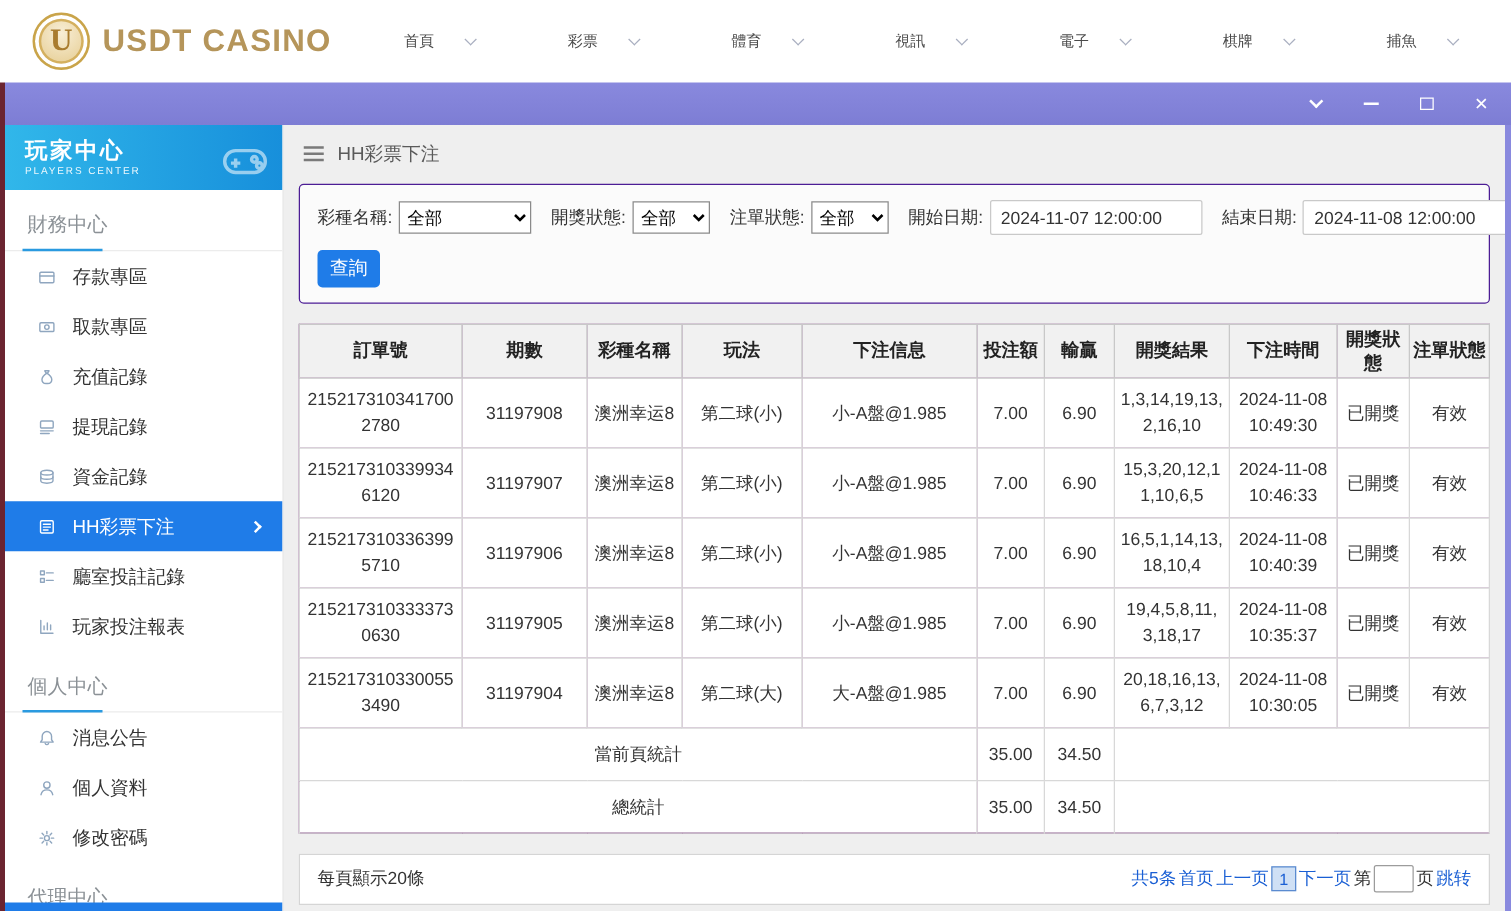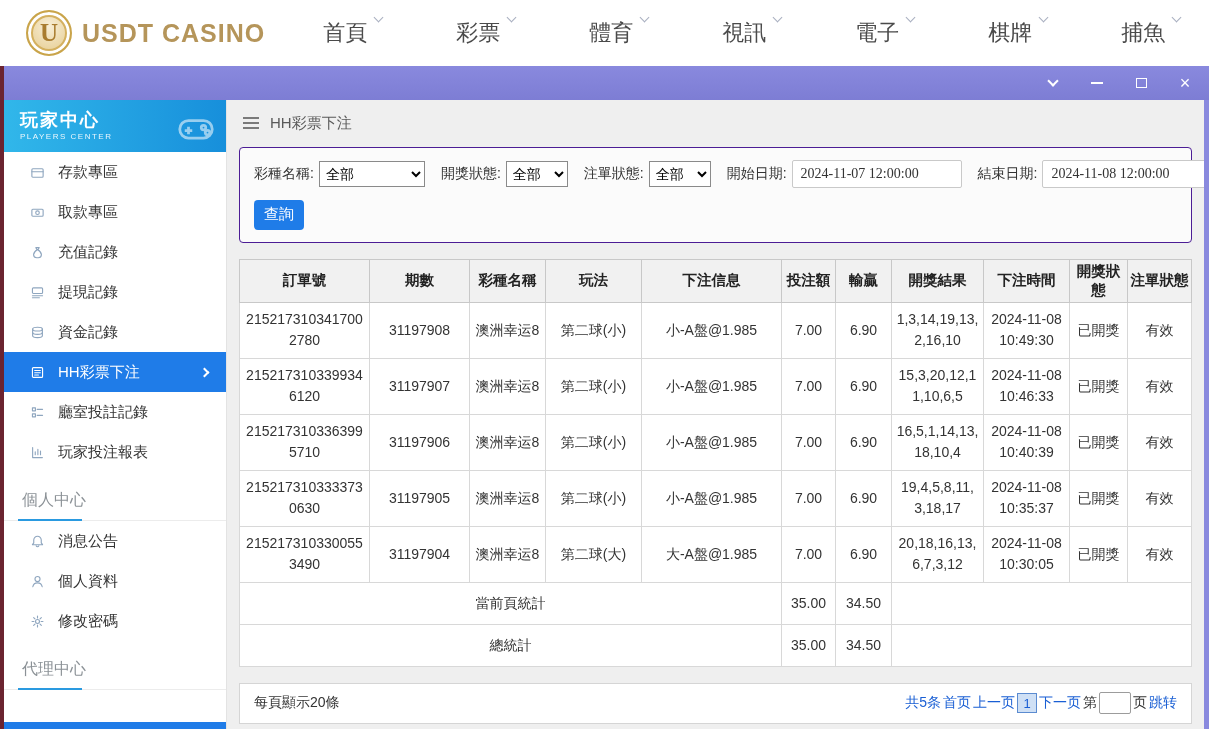--- a/index.html
+++ b/index.html
@@ -9,21 +9,21 @@
   
   .topnav{height:66px;background:#fff;display:flex;align-items:center;padding:0 26px}
   .brand{display:flex;align-items:center;gap:10px;margin-right:58px}
   .logo-badge{width:46px;height:46px;border-radius:50%;border:2px solid #c9a44a;
     background:radial-gradient(circle at 50% 35%,#f8eed6,#e2c684);
     box-shadow:inset 0 0 0 3px #fff,inset 0 0 0 5px #d4b05f;
     display:flex;align-items:center;justify-content:center}
   .logo-badge span{font-family:"Liberation Serif","DejaVu Serif",serif;font-size:25px;font-weight:bold;color:#a97c2f}
   .brand-text{font-size:25px;font-weight:bold;color:var(--gold);letter-spacing:1px}
   .nav-items{display:flex;gap:74px}
-  .nav-item{display:flex;gap:8px;font-size:22px;color:#4a4a4a;cursor:pointer;white-space:nowrap}
+  .nav-item{display:flex;align-items:center;gap:26px;font-size:12px;color:#4a4a4a;cursor:pointer;white-space:nowrap}
   .chev{display:inline-block;width:7px;height:7px;border:solid #a9afc0;border-width:0 1.6px 1.6px 0;transform:rotate(45deg);margin-top:-4px}
 
   
   .titlebar-row{display:flex;height:34px}
   .edge-maroon{width:4px;background:var(--maroon)}
   .titlebar{flex:1;background:linear-gradient(var(--titlebar),#7d7dd4);display:flex;align-items:center;justify-content:flex-end;gap:28px;padding-right:16px}
   .win-ctrl{color:#fff;cursor:pointer;display:flex;align-items:center;justify-content:center;width:16px;height:16px}
   .wc-chev{width:8px;height:8px;border:solid #fff;border-width:0 2px 2px 0;transform:rotate(45deg);margin-top:-4px}
   .wc-min{width:12px;height:2px;background:#fff}
   .wc-max{width:11px;height:10px;border:1.6px solid #fff}
@@ -55,21 +55,21 @@
   .breadcrumb{height:52px;display:flex;align-items:center;gap:11px;padding-left:16px;color:#5a5a5a;font-size:15px}
   .hamburger{width:16px;height:12px;display:flex;flex-direction:column;justify-content:space-between;cursor:pointer}
   .hamburger i{height:2px;background:#7a7a7a}
 
   .panel{margin:0 12px;background:#fbfbfb;border:1px solid #4c1d95;border-radius:4px;padding:12px 14px}
   .filter-row{display:flex;align-items:center;font-size:14px;color:#333;white-space:nowrap}
   .filter-row label{margin-right:5px}
   .filter-group{display:flex;align-items:center;margin-right:16px}
   select{height:26px;border:1px solid #8a8a8a;background:#fff;font-size:14px;font-family:inherit;padding:1px 2px}
   .sel-lottery{width:106px}.sel-status{width:62px}
-  .date-input{width:170px;height:28px;border:1px solid #c9c9c9;border-radius:2px;font-size:14px;font-family:Liberation Serif, serif;padding:2px 8px;color:#333;background:#fff}
+  .date-input{width:170px;height:28px;border:1px solid #c9c9c9;border-radius:2px;font-size:14px;font-family:Liberation Sans, sans-serif;padding:2px 8px;color:#333;background:#fff}
   .search-btn{margin-top:12px;min-width:48px;height:30px;background:var(--accent);color:#fff;border:none;border-radius:4px;font-size:15px;font-family:Liberation Sans, sans-serif;cursor:pointer;padding:0 10px}
 
   
   .table-wrap{margin:16px 12px 0;background:#701a75}
   table{width:100%;table-layout:fixed;border-collapse:collapse}
   th{background:#f1f1f1;font-size:14.5px;font-weight:bold;color:#222;height:40px;border:1px solid #c8c8c8;padding:2px 1px}
   td{font-size:14px;color:#333;text-align:center;border:1px solid #d8d8d8;padding:6px 4px;height:56px;line-height:1.5;background:#fff}
   td.break{word-break:break-all}
   tr.summary td{height:auto;padding:10px 4px;font-size:14px}
 
@@ -154,20 +154,21 @@
       <span class="side-deco">
         <svg viewBox="0 0 16 16" fill="none" stroke="currentColor" stroke-width="1.1">
           <rect x="1.5" y="5" width="13" height="7" rx="3.5"></rect>
             <path d="M5 7.5v3M3.5 9h3"></path>
           <circle cx="11" cy="7.8" r="0.9"></circle>
             <circle cx="12.6" cy="9.8" r="0.9"></circle>
         </svg>
       </span>
     </div>
     <div id="sidebar-menu">
+        <div class="section-label">財務中心</div>
         <div class="menu-item">
           <span class="icon">
             <svg viewBox="0 0 16 16" fill="none" stroke="currentColor" stroke-width="1.2" stroke-linecap="round" stroke-linejoin="round">
               <rect x="2" y="4" width="12" height="9" rx="1"></rect>
               <path d="M2 7.2h12"></path>
             </svg>
           </span>
           <span>存款專區</span>
         </div>
         <div class="menu-item">

